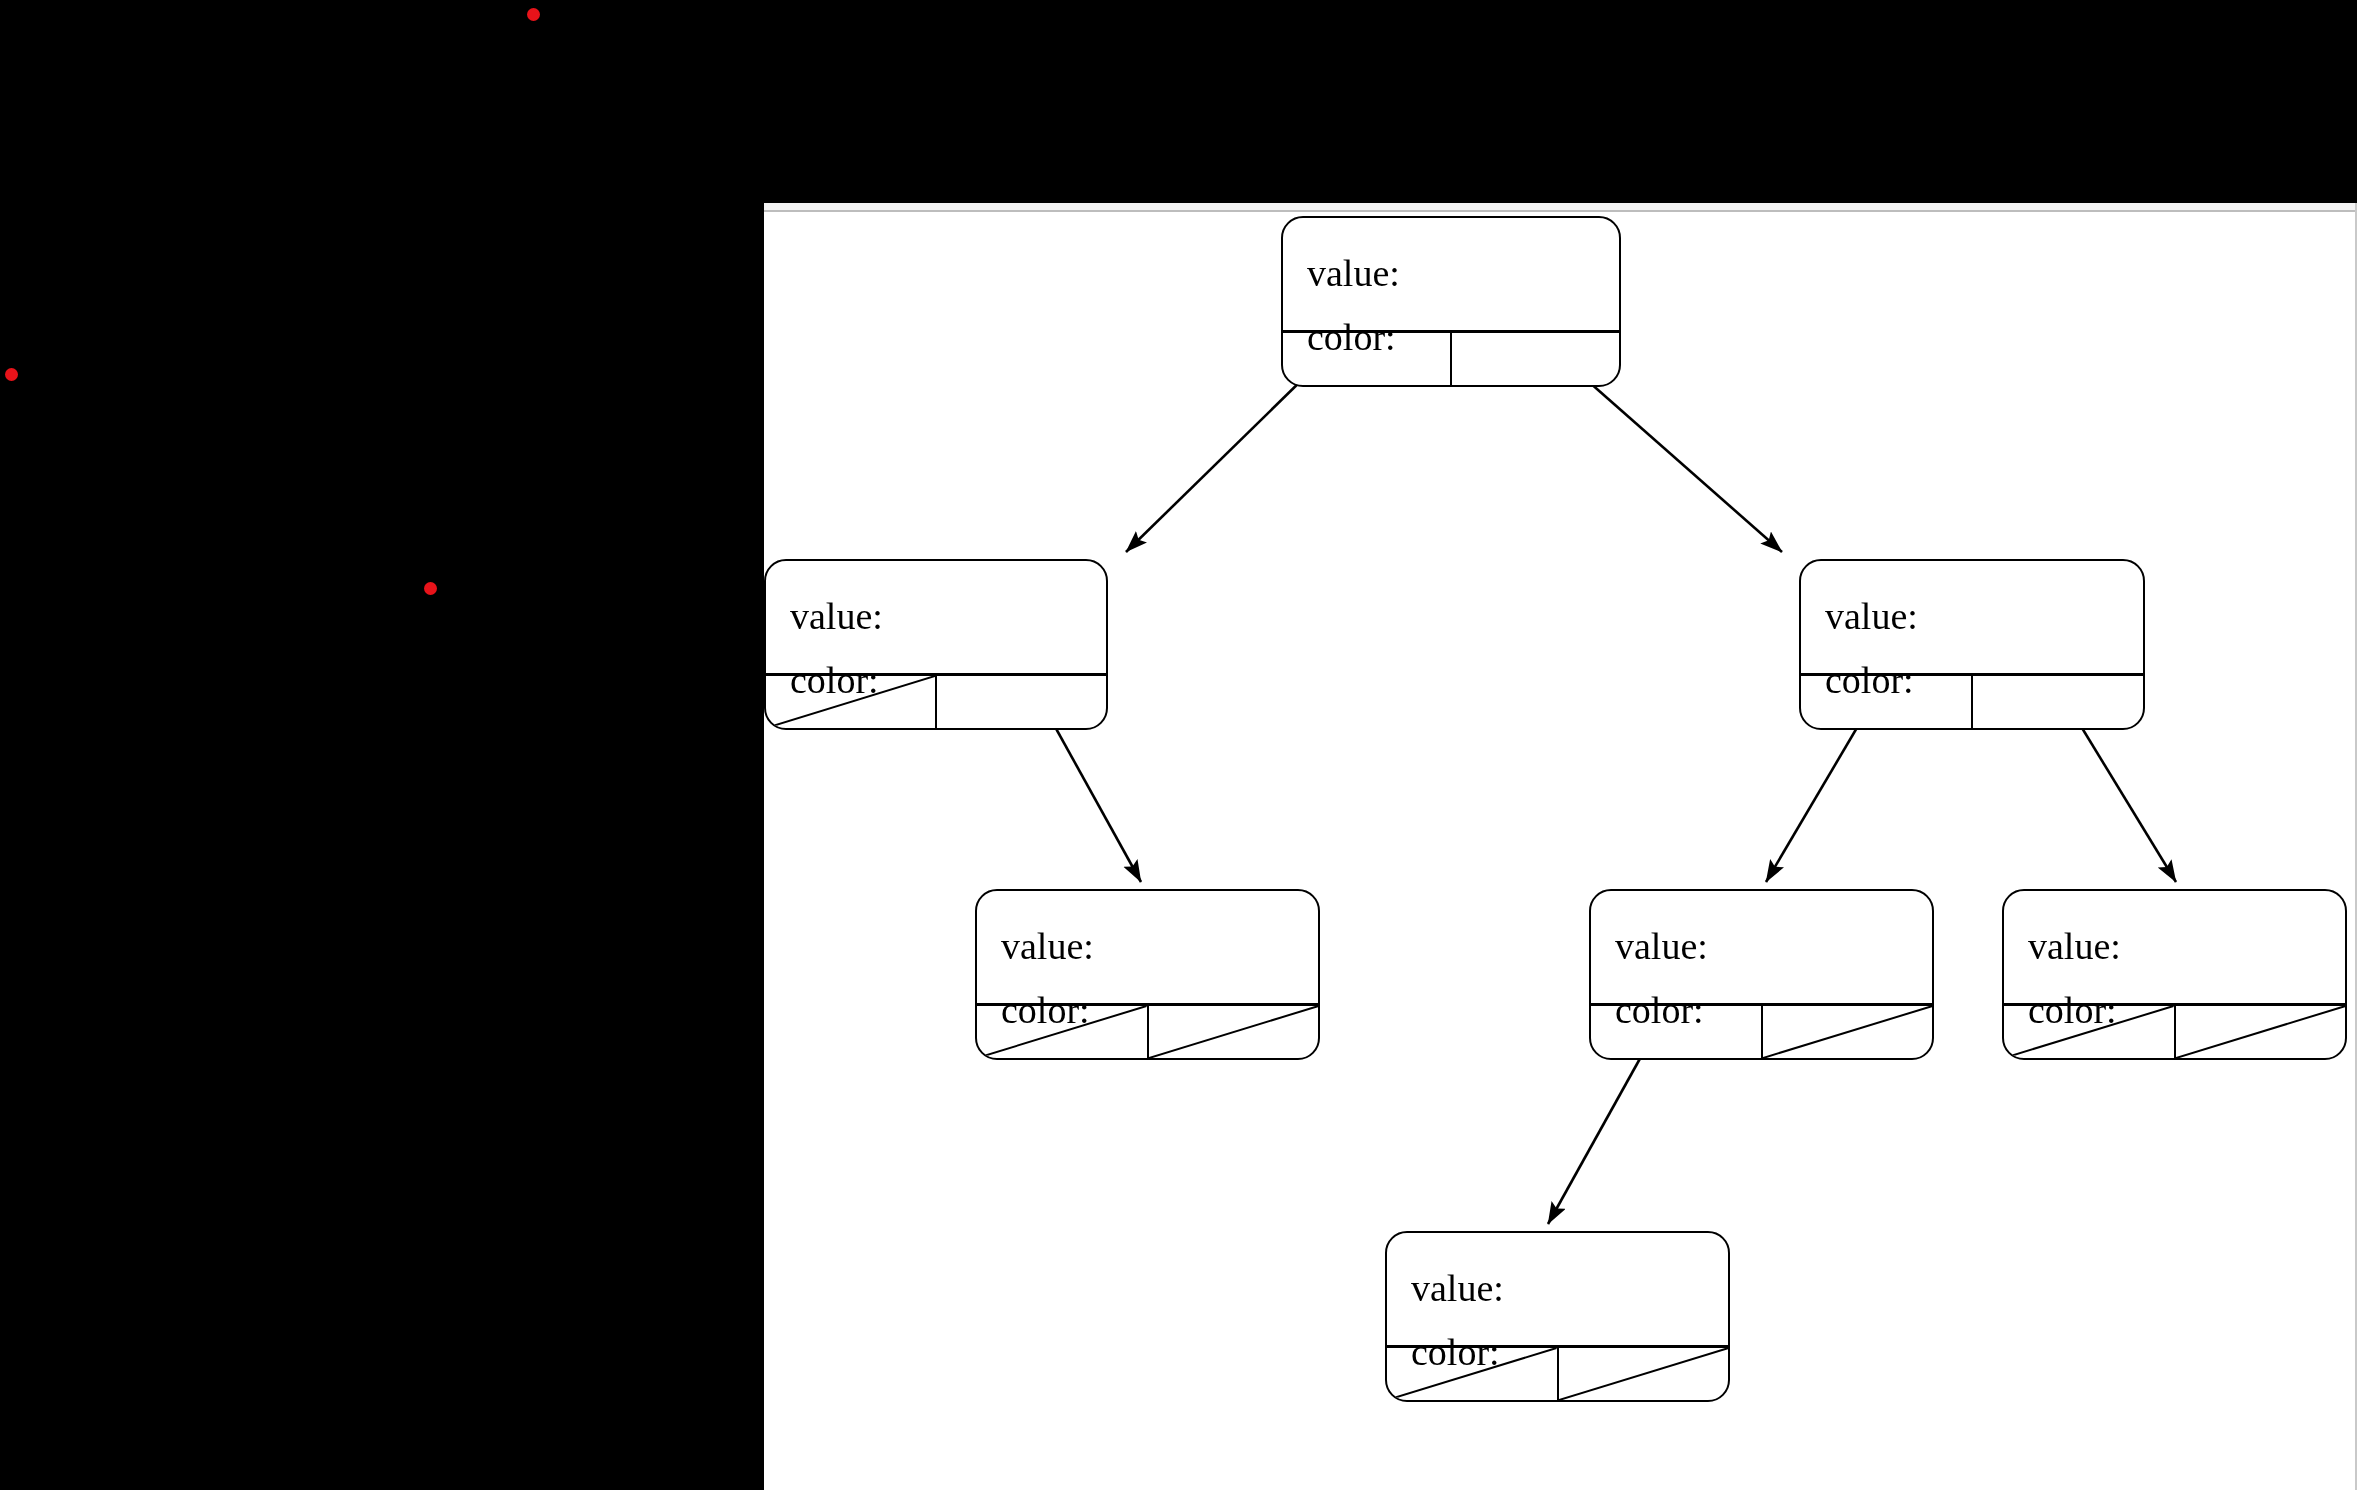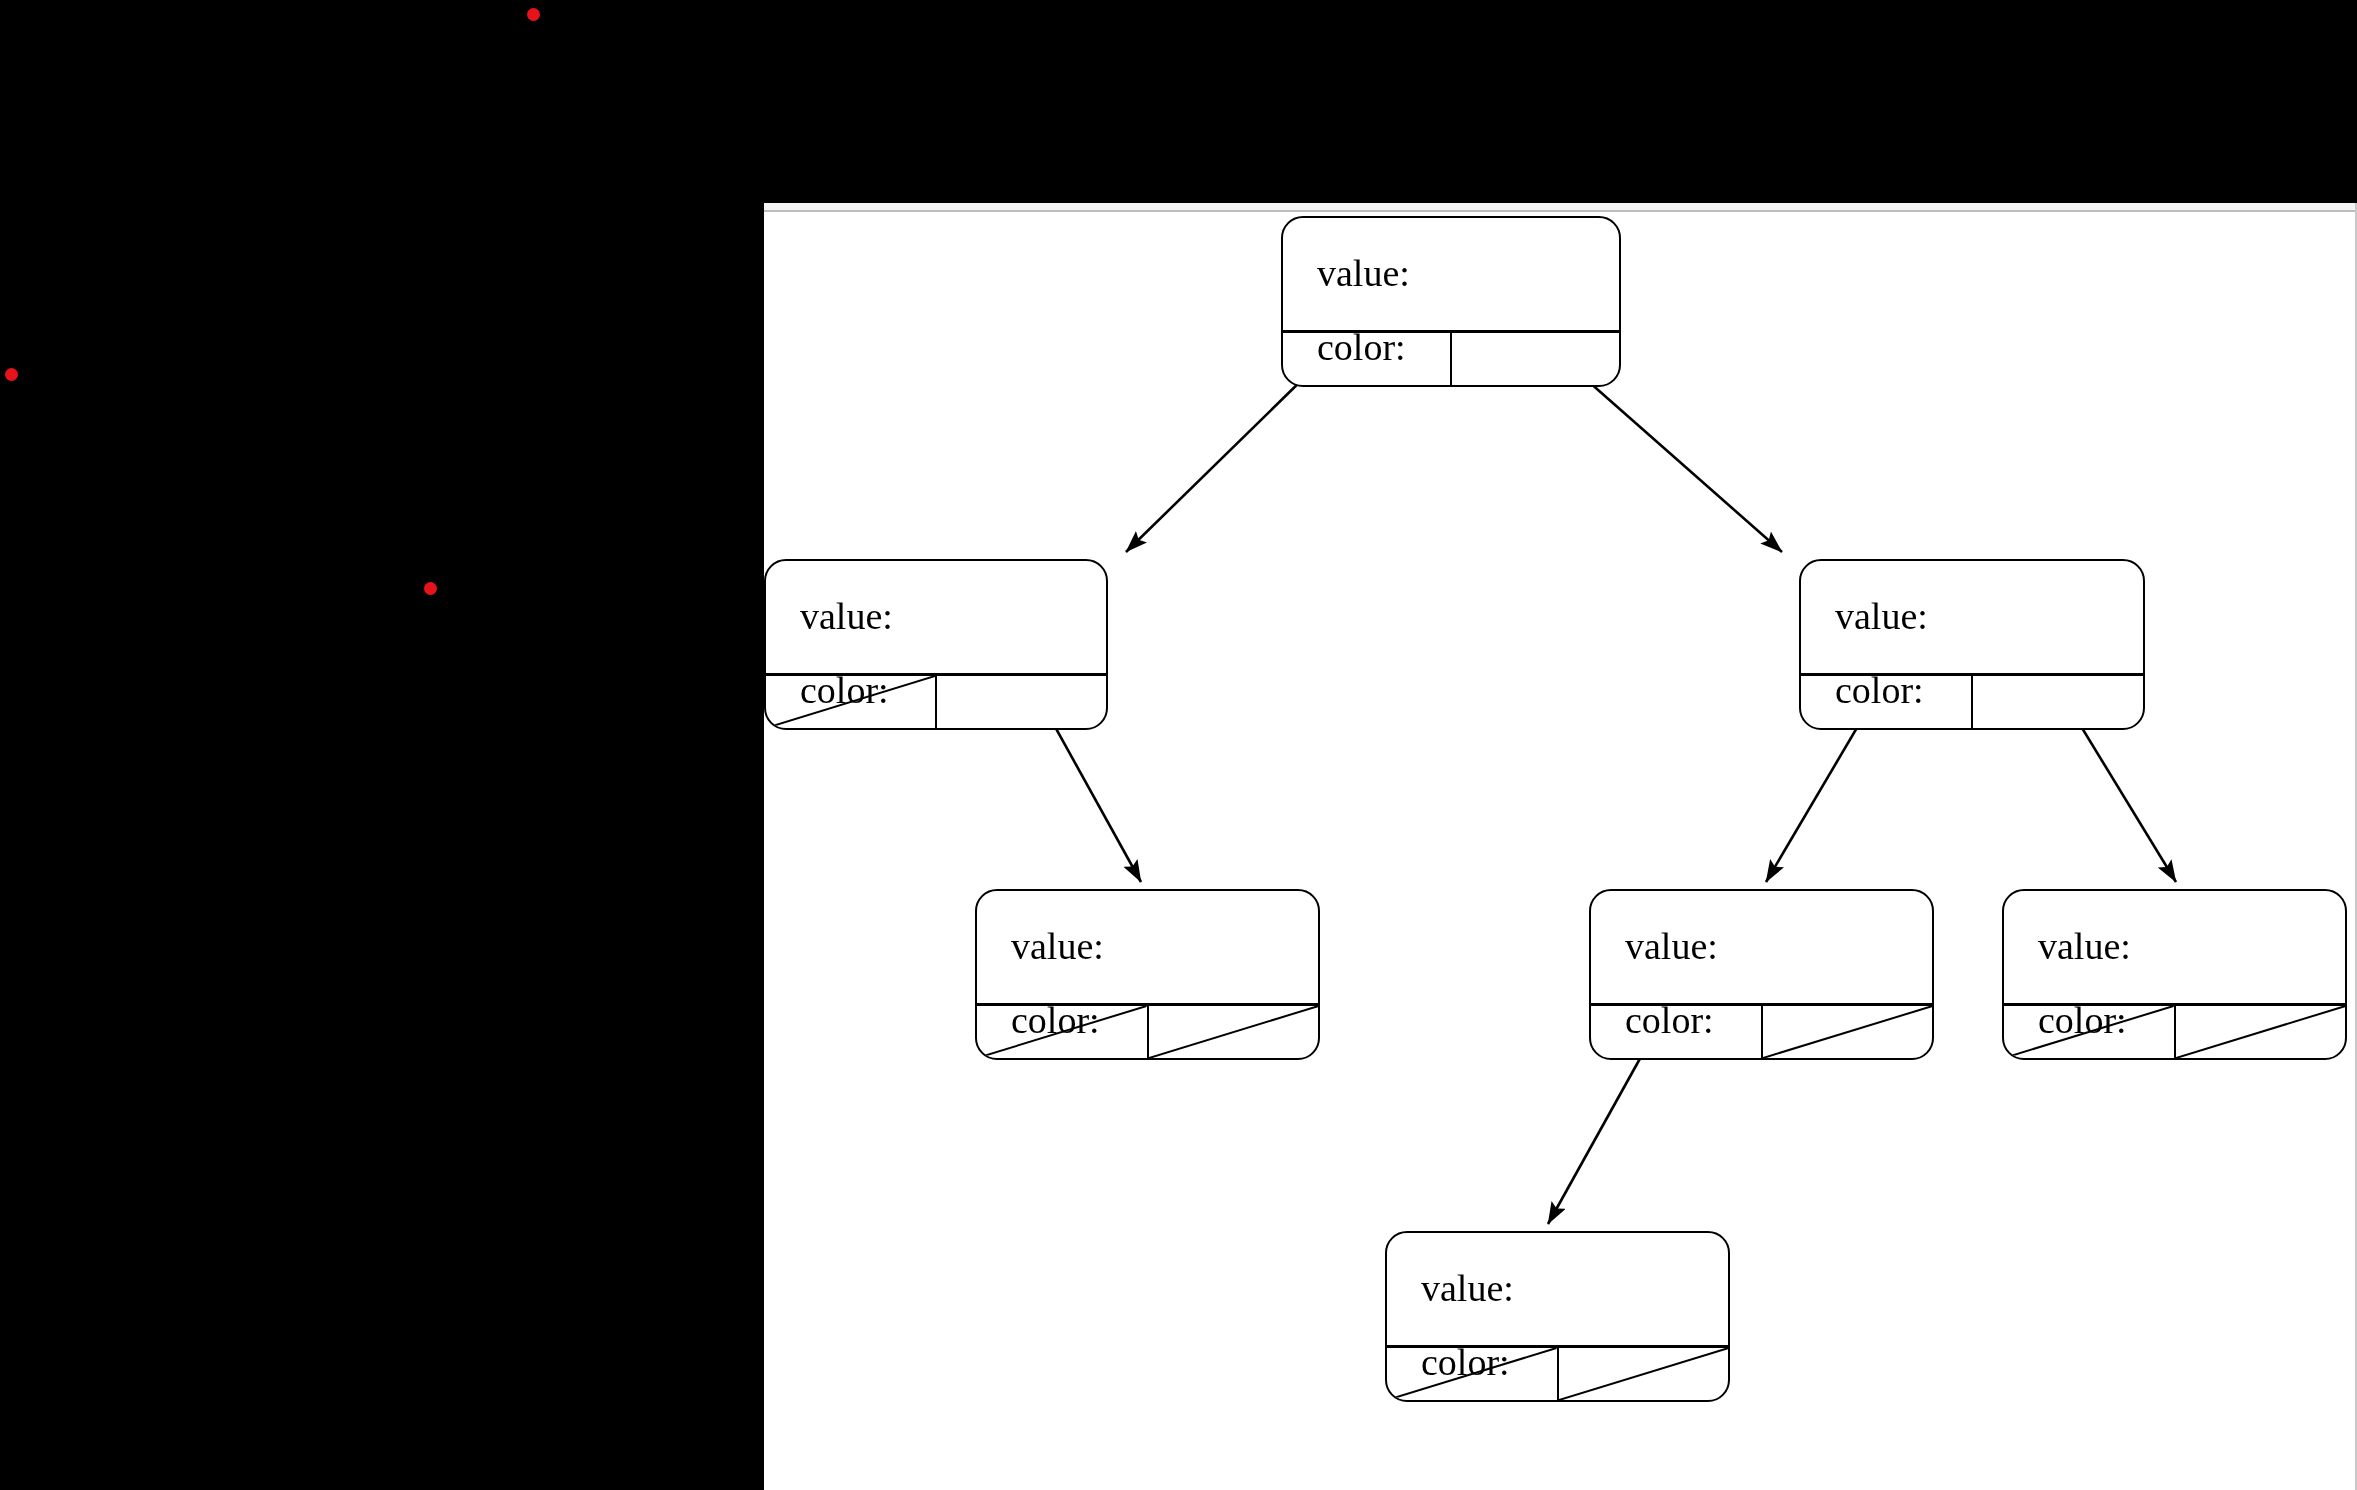--- a/index.html
+++ b/index.html
@@ -72,31 +72,31 @@
     position: absolute;
     box-sizing: border-box;
     background: #ffffff;
     border: 2.5px solid #000000;
     border-radius: 22px;
     overflow: hidden;
   }
   .node-fields {
     position: absolute;
     left: 0; right: 0; top: 0;
-    padding-left: 34px;
+    padding-left: 24px;
     box-sizing: border-box;
   }
   .node-field {
     font-size: 38px;
     line-height: 1;
     color: #000000;
     white-space: nowrap;
   }
   .node-field.value-field { margin-top: 36px; }
-  .node-field.color-field { margin-top: 36px; }
+  .node-field.color-field { margin-top: 26px; }
 
   
   .node-ptr-row {
     position: absolute;
     left: 0; right: 0;
     bottom: 0;
     border-top: 3px solid #000000;
     display: flex;
   }
   .node-ptr-cell {

